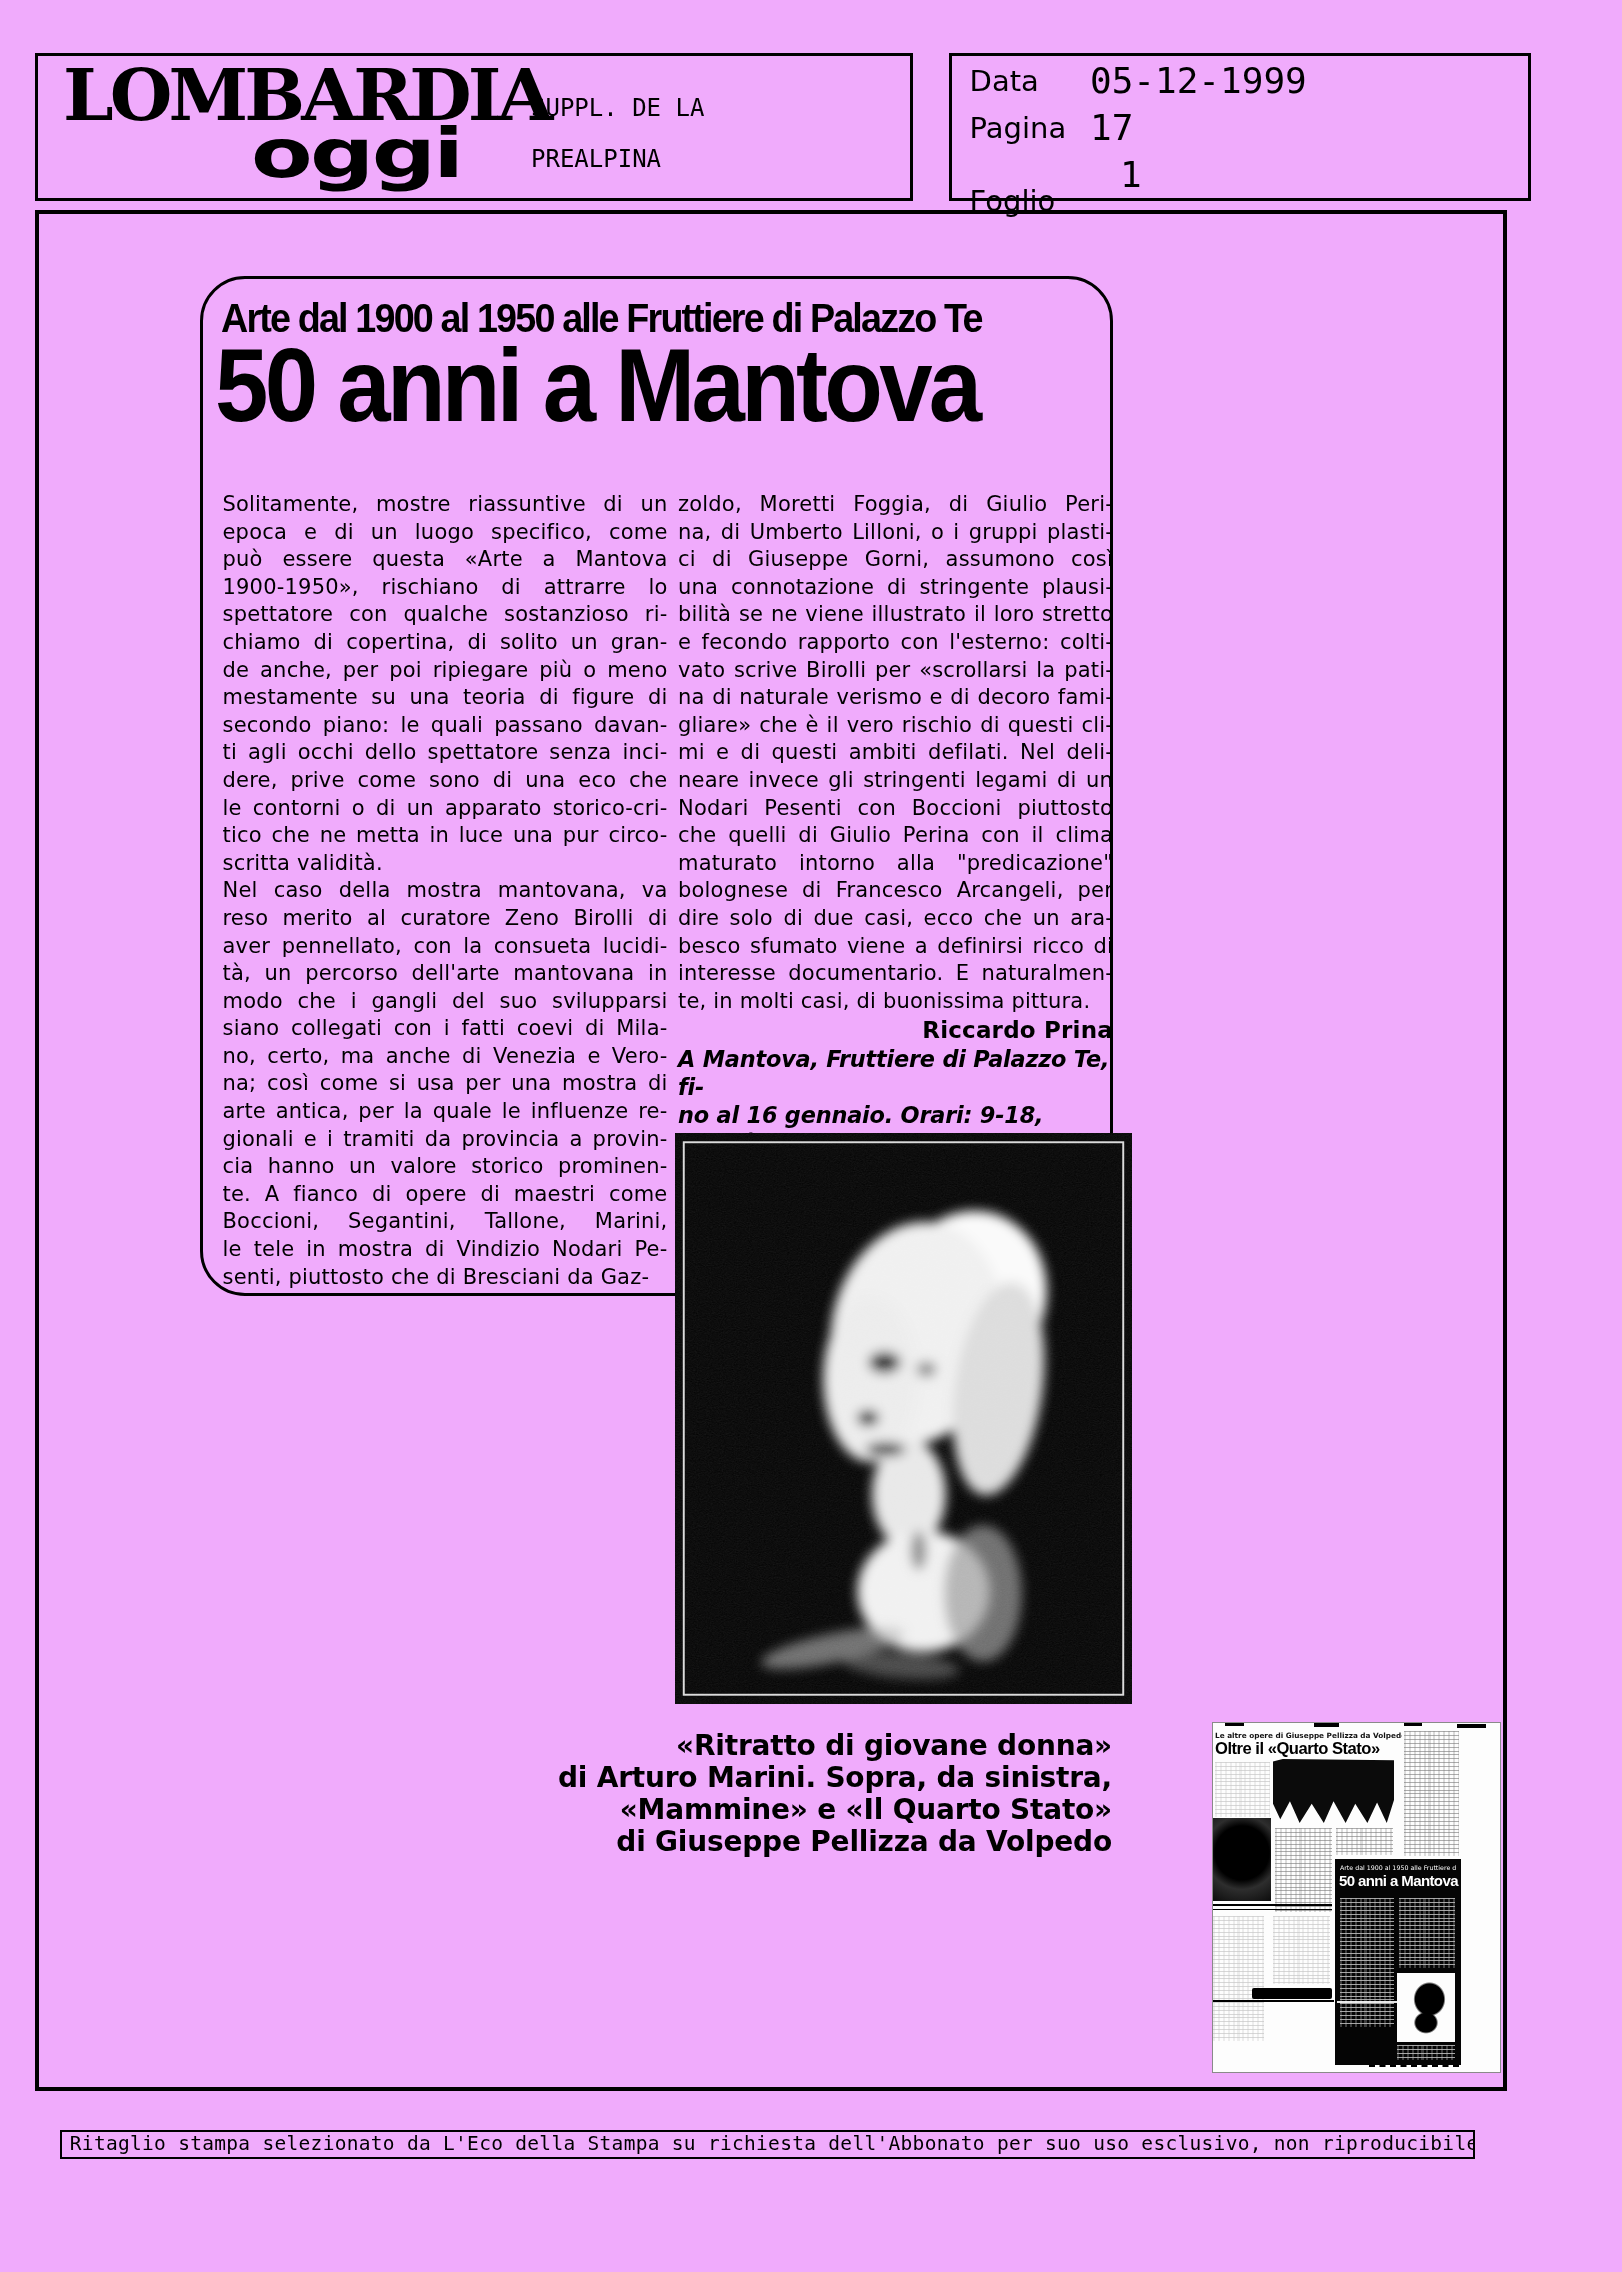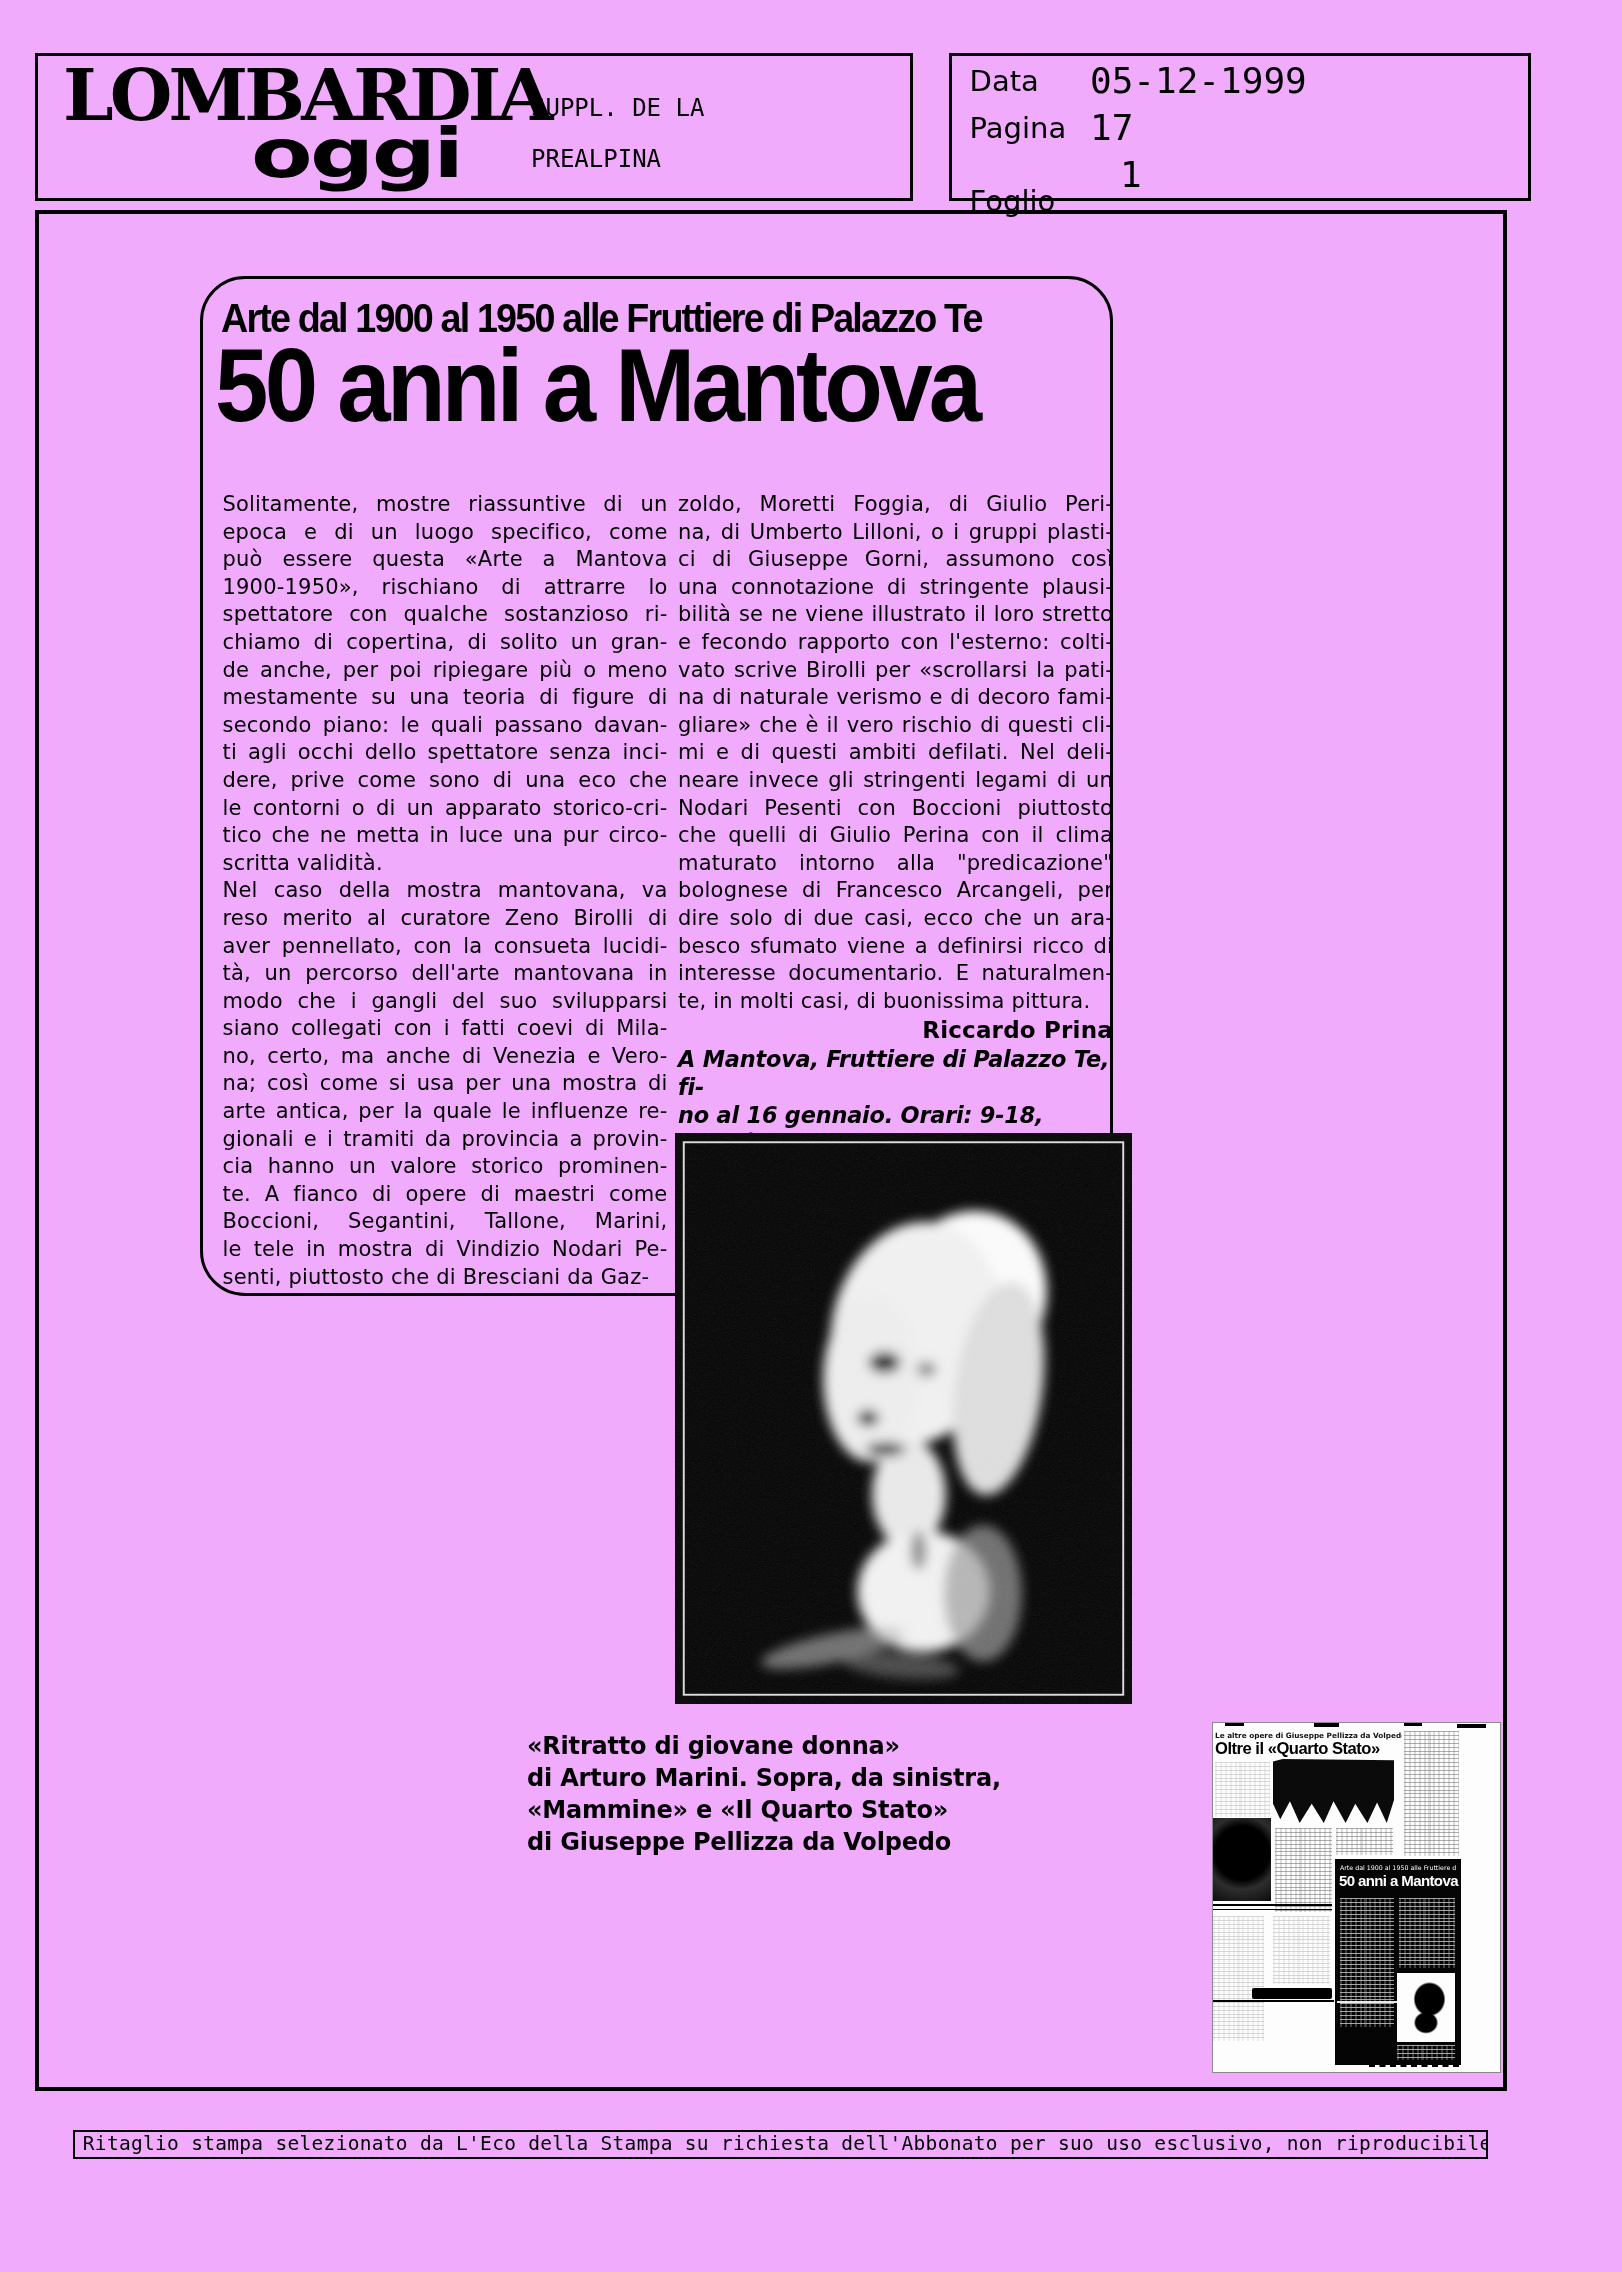--- a/index.html
+++ b/index.html
@@ -40,22 +40,22 @@
   .jl-last{text-align-last:left;}
   .byline{text-align:right;font-weight:bold;font-size:23px;margin-top:2px;}
   .venue{font-weight:bold;font-style:italic;font-size:22.4px;line-height:28px;white-space:pre-line;
          letter-spacing:-0.2px;}
 
   
   .photo{left:675px;top:1133px;width:457px;height:571px;background:#000;}
   .photo svg{display:block;width:100%;height:100%;}
 
   
-  .caption{left:527px;top:1730px;width:585px;font-weight:bold;font-size:24px;line-height:32px;
-           white-space:pre-line;letter-spacing:-0.2px;}
+  .caption{left:527px;top:1730px;width:585px;font-weight:bold;font-size:28px;line-height:32px;
+           text-align:right;white-space:pre-line;letter-spacing:-0.2px;}
 
   
   .thumb{left:1212px;top:1722px;width:289px;height:351px;border:1px solid #8a8a8a;box-sizing:border-box;
          background:#fdfdfd;}
   .t-mark{background:#000;}
   .t-kicker{left:2px;top:7.8px;width:187px;font-size:7.3px;font-weight:bold;white-space:nowrap;
             overflow:hidden;color:#111;}
   .t-headline{left:2px;top:15.6px;font-family:"Liberation Sans",sans-serif;font-weight:bold;font-size:16.6px;
               letter-spacing:-0.5px;white-space:nowrap;}
   .noise{background-image:repeating-linear-gradient(180deg,rgba(10,10,10,.6) 0 1px,transparent 1px 3.9px),
@@ -79,21 +79,21 @@
   .tb-wline{left:2px;top:142px;width:83px;height:0;border-top:2px solid #fff;opacity:.9;}
   .tb-photo{left:62px;top:114px;width:58px;height:69px;background:#fdfdfd;}
   .tb-bust{width:100%;height:100%;
      background:radial-gradient(ellipse 42% 38% at 56% 38%,#000 58%,transparent 66%),
                 radial-gradient(ellipse 34% 26% at 50% 72%,#000 52%,transparent 62%);}
   .t-dash{left:156px;top:342px;width:90px;height:0;border-top:2.9px dashed #000;}
 
   
   .footer-bar{left:60px;top:2130px;width:1415px;height:29px;border:2px solid #000;box-sizing:border-box;
               font-family:"DejaVu Sans Mono",monospace;font-size:19.5px;line-height:24.4px;
-              padding-left:7.8px;letter-spacing:0.3px;white-space:nowrap;overflow:hidden;margin-left:13px;}
+              padding-left:7.8px;letter-spacing:0.3px;white-space:nowrap;overflow:hidden;}
 </style>
 </head>
 <body>
 
 <div class="page">
 
   <div class="abs masthead-box">
     <div class="abs logo-title">LOMBARDIA</div>
     <div class="abs logo-sub">oggi</div>
     <div class="abs supp">SUPPL. DE LA

